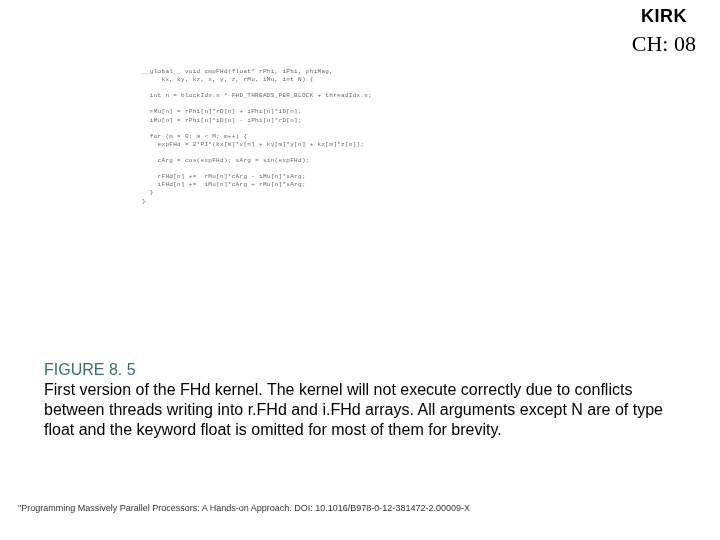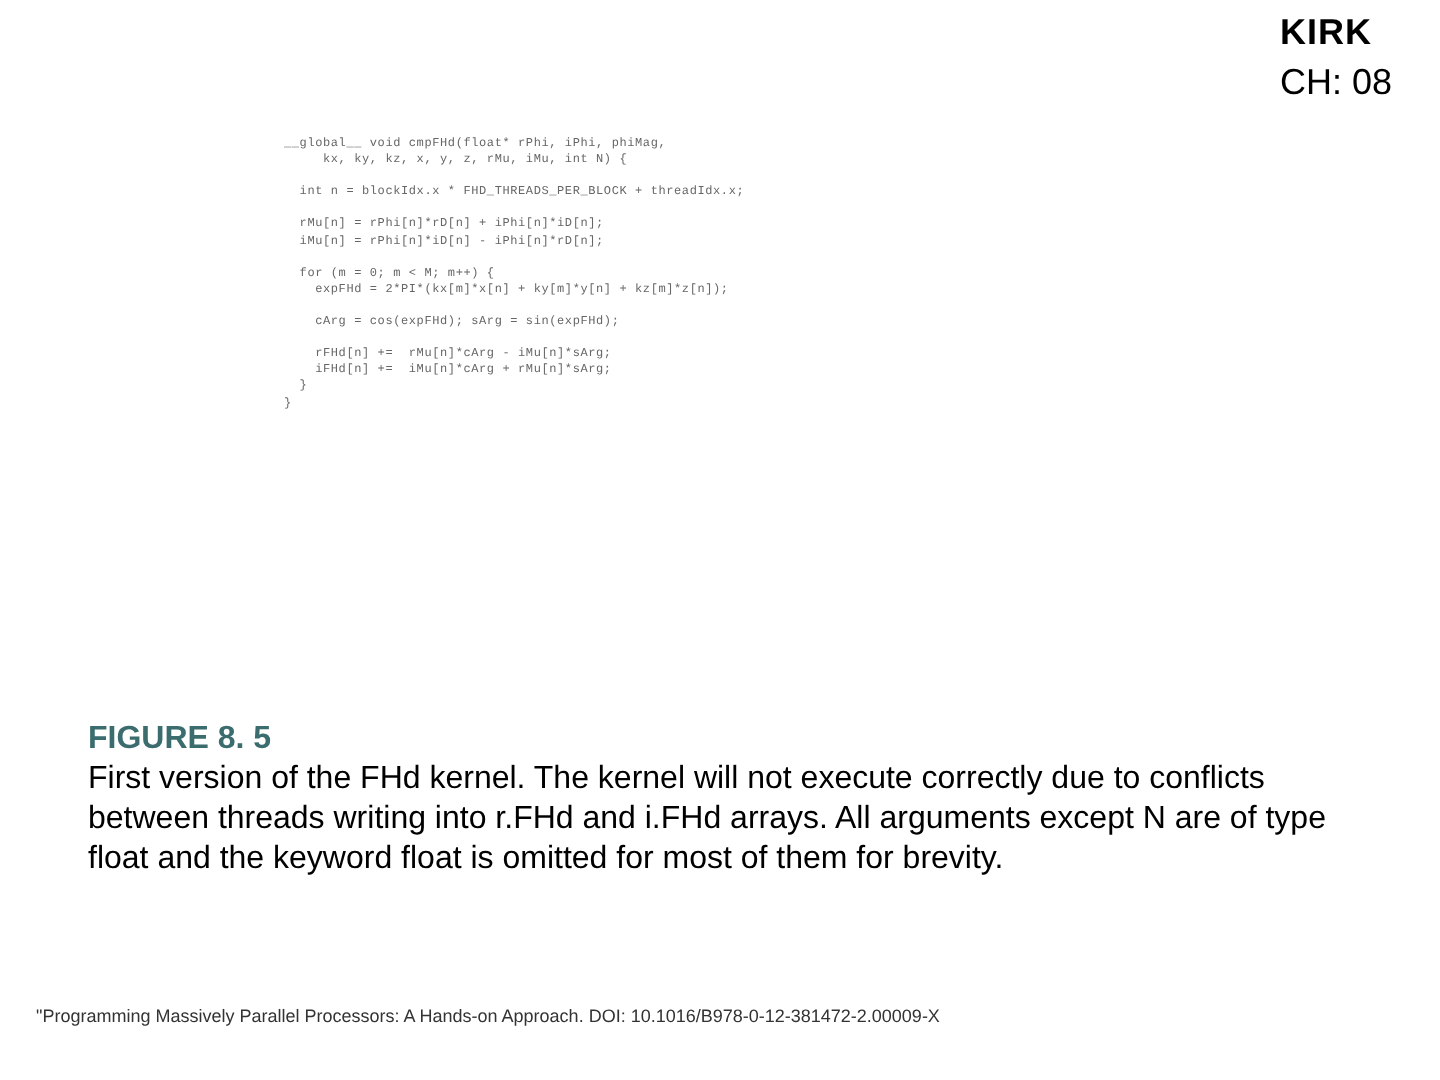--- a/index.html
+++ b/index.html
@@ -14,30 +14,31 @@
   }
   .page {
     position: relative;
     width: 720px;
     height: 540px;
   }
   .hdr {
     position: absolute;
     top: 6px;
     right: 24px;
-    text-align: left;
+    text-align: center;
   }
   .hdr .author {
     font-weight: bold;
     font-size: 18px;
     letter-spacing: 0.5px;
   }
   .hdr .chapter {
-    font-size: 18px;
+    font-size: 22px;
     margin-top: 4px;
+    font-family: Liberation Serif, serif;
   }
   .codeblock {
     position: absolute;
     top: 62px;
     left: 142px;
     width: 440px;
     font-family: "Courier New", monospace;
     font-size: 6px;
     line-height: 1.35;
     color: #666;
@@ -46,21 +47,21 @@
   }
   .caption {
     position: absolute;
     top: 360px;
     left: 44px;
     right: 44px;
     font-size: 16px;
     line-height: 1.25;
   }
   .caption .figlabel {
-    font-weight: bold;
+    font-weight: normal;
     color: #3b6d6e;
     font-size: 16px;
   }
   .caption .figtext {
     color: #000;
   }
   .footer {
     position: absolute;
     left: 18px;
     right: 18px;

